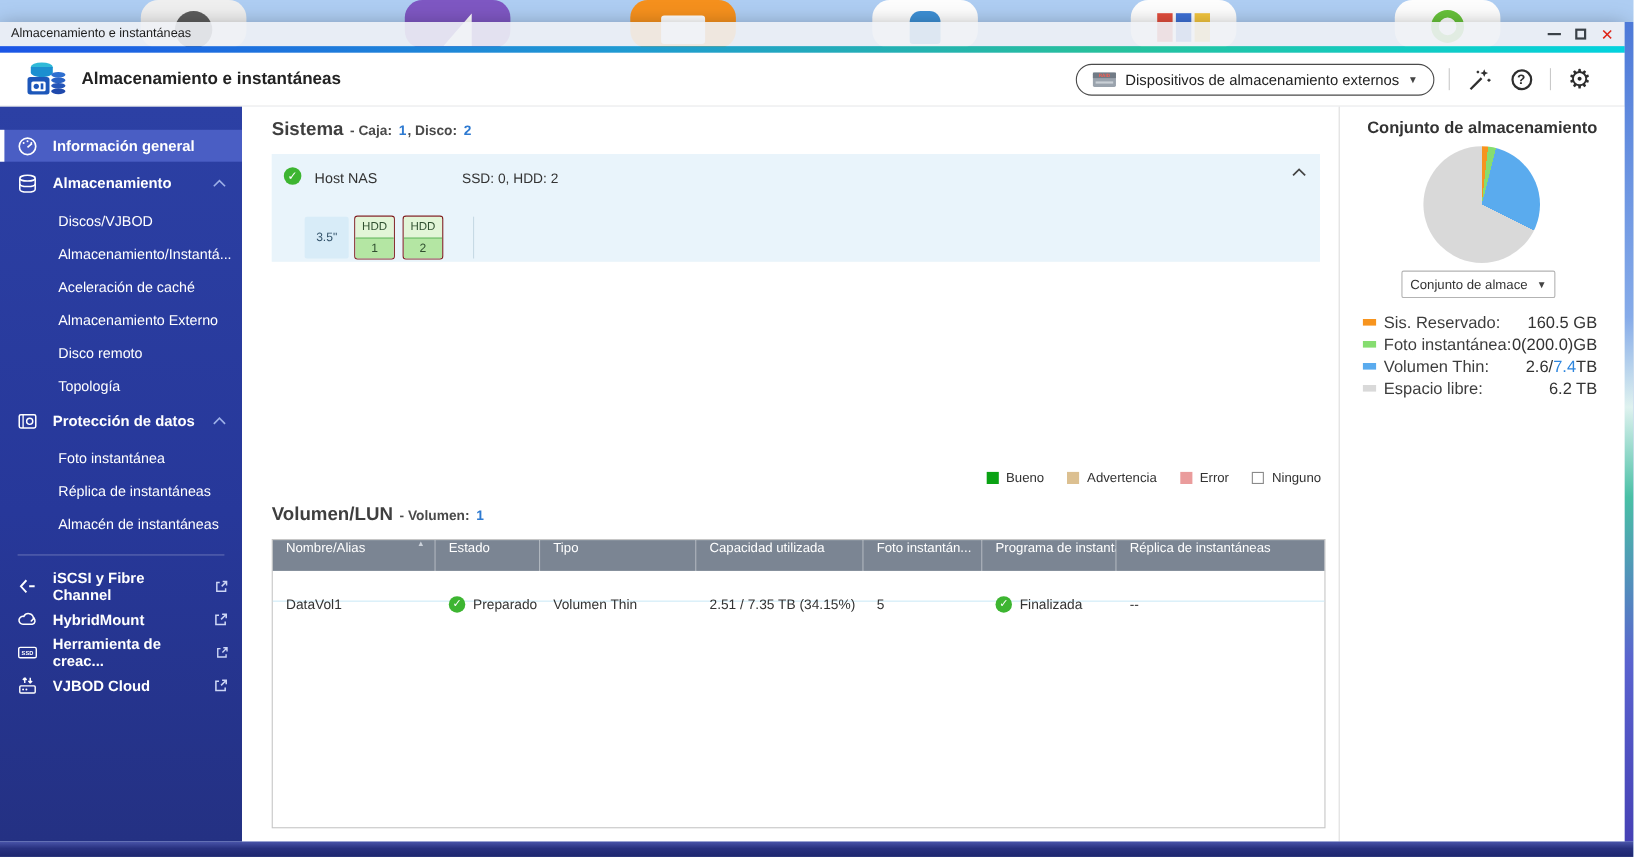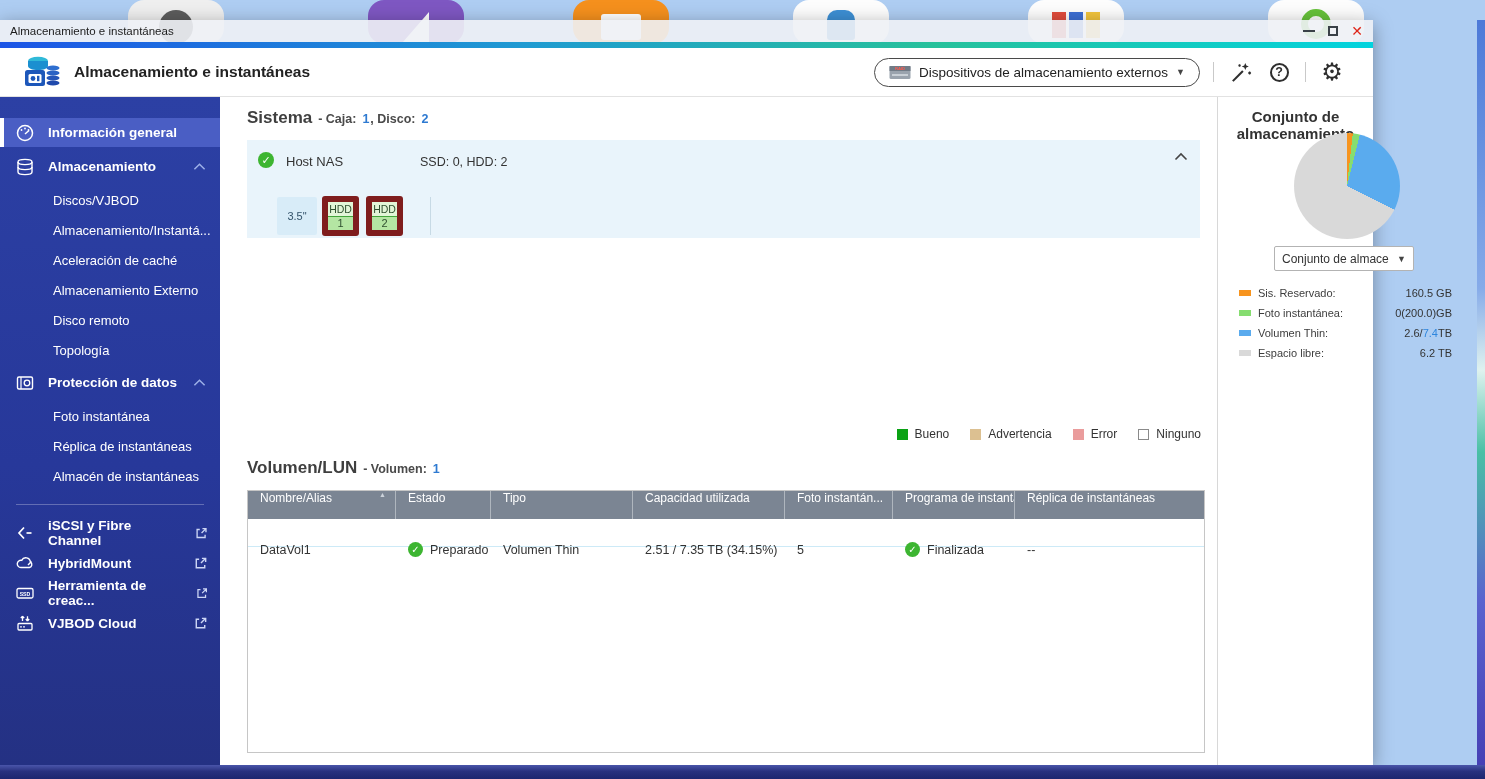--- a/index.html
+++ b/index.html
@@ -7,21 +7,21 @@
   body { font-family:"Liberation Sans","DejaVu Sans",sans-serif; background:#aecdf2; position:relative; }
 
   
   .dock-icon { position:absolute; top:0; width:96px; height:44px; border-radius:16px; z-index:0; overflow:hidden; }
   .desktop-right-strip { position:absolute; left:1477px; top:20px; width:8px; height:745px; z-index:3;
     background:linear-gradient(180deg,#4d79d8 0%,#86abe9 36%,#dff2ef 47%,#49c0a5 58%,#5a63cf 78%,#4640b5 100%); }
   .desktop-bottom-bar { position:absolute; left:0; top:765px; width:1485px; height:14px; z-index:3;
     background:linear-gradient(180deg,#4a55aa 0%,#28317f 45%,#1d266f 100%); }
 
   
-  .window { position:absolute; left:0; top:20px; width:1373px; height:745px; z-index:2; box-shadow:0 4px 18px rgba(0,0,0,.35); }
+  .window { position:absolute; left:0; top:20px; width:1477px; height:745px; z-index:2; box-shadow:0 4px 18px rgba(0,0,0,.35); }
   .titlebar { position:absolute; left:0; top:0; width:100%; height:22px; background:rgba(238,241,245,0.9);
     display:flex; align-items:center; padding:0 10px; }
   .tb-title { font-size:11.5px; color:#1c1c1c; }
   .win-controls { margin-left:auto; display:flex; align-items:center; gap:13px; }
   .wc-min { width:12px; height:2.5px; background:#3a4148; display:inline-block; }
   .wc-max { width:10px; height:10px; border:2px solid #3a4148; display:inline-block; }
   .wc-close { color:#de2418; font-size:14px; font-weight:bold; line-height:10px; }
 
   .grad-bar { position:absolute; left:0; top:22px; width:100%; height:6px;
     background:linear-gradient(90deg,#1c55e6 0%,#1f9ad2 38%,#27c19b 68%,#02d3de 100%); }
@@ -64,21 +64,21 @@
 
   .host-panel { position:absolute; left:27px; top:43px; width:953px; height:98px; background:#e9f4fb; }
   .host-check { position:absolute; left:11px; top:12px; }
   .check-c { width:16px; height:16px; border-radius:50%; background:#3db531; color:#fff; font-size:11px;
     display:flex; align-items:center; justify-content:center; }
   .host-name { position:absolute; left:39px; top:14px; font-size:13px; color:#333; }
   .host-summary { position:absolute; left:173px; top:15px; font-size:12.5px; color:#333;text-align:right; }
   .panel-chevron { position:absolute; right:12px; top:12px; cursor:pointer; }
   .ff-box { position:absolute; left:30px; top:57px; width:40px; height:38px; background:#d8ecf8; border-radius:2px;
     display:flex; align-items:center; justify-content:center; font-size:11px; color:#33536b; }
-  .hdd-box { position:absolute; top:56px; width:37px; height:40px; border:6px solid #7f1d1d; border-radius:3px;
+  .hdd-box { position:absolute; top:56px; width:37px; height:40px; border:1px solid #7f1d1d; border-radius:3px;
     display:flex; flex-direction:column; overflow:hidden; cursor:pointer; }
   .hdd-top { flex:1; background:#e2f5d7; border-bottom:1px solid #43a53b; display:flex; align-items:center;
     justify-content:center; font-size:10.5px; color:#2f4f2f; }
   .hdd-bot { flex:1; background:#b4e6a3; display:flex; align-items:center; justify-content:center; font-size:11px; color:#2f4f2f; }
   .slot-divider { position:absolute; left:183px; top:57px; width:1px; height:38px; background:#c7dae5; }
 
   .status-legend { position:absolute; top:330px; right:16px; display:flex; align-items:center; gap:21px; }
   .leg-item { display:flex; align-items:center; gap:7px; font-size:12px; color:#333; }
   .leg-sq { width:11px; height:11px; display:inline-block; }
   .leg-sq.none { border:1px solid #8a8a8a; }
@@ -99,21 +99,21 @@
     display:flex; align-items:center; justify-content:center; flex:none; }
 
   
   .rightpanel { position:relative; flex:1; height:100%; background:#fff; }
   .rp-title { position:absolute; top:11px; left:0; width:100%; text-align:center; font-size:15px; font-weight:bold; color:#333; }
   .pie { position:absolute; left:76px; top:36px; width:106px; height:106px; border-radius:50%; background:#d9d9d9; }
   .rp-select { position:absolute; left:56px; top:149px; width:140px; height:25px; border:1px solid #b3b3b3; background:#fff;
     display:flex; align-items:center; padding:0 7px; font-size:12px; color:#333; cursor:pointer; border-radius:2px; }
   .rp-select .txt { overflow:hidden; white-space:nowrap; flex:1; }
   .rp-legend { position:absolute; left:21px; top:186px; width:213px; }
-  .rp-leg-row { display:flex; align-items:center; height:20px; font-size:11px; color:#3d3d3d; }
+  .rp-leg-row { display:flex; align-items:center; height:20px; font-size:15px; color:#3d3d3d; }
   .rp-leg-row .leg-sq { margin-right:7px; flex:none; }
   .rp-leg-val { margin-left:auto; color:#333; }
   .hl-blue { color:#2e86de; }
 </style>
 </head>
 <body>
 
 <div class="dock-icon" style="left:128px;background:#efefef">
   <div style="width:34px;height:34px;border-radius:50%;background:#5c5c5c;margin:10px auto 0"></div>
 </div>

